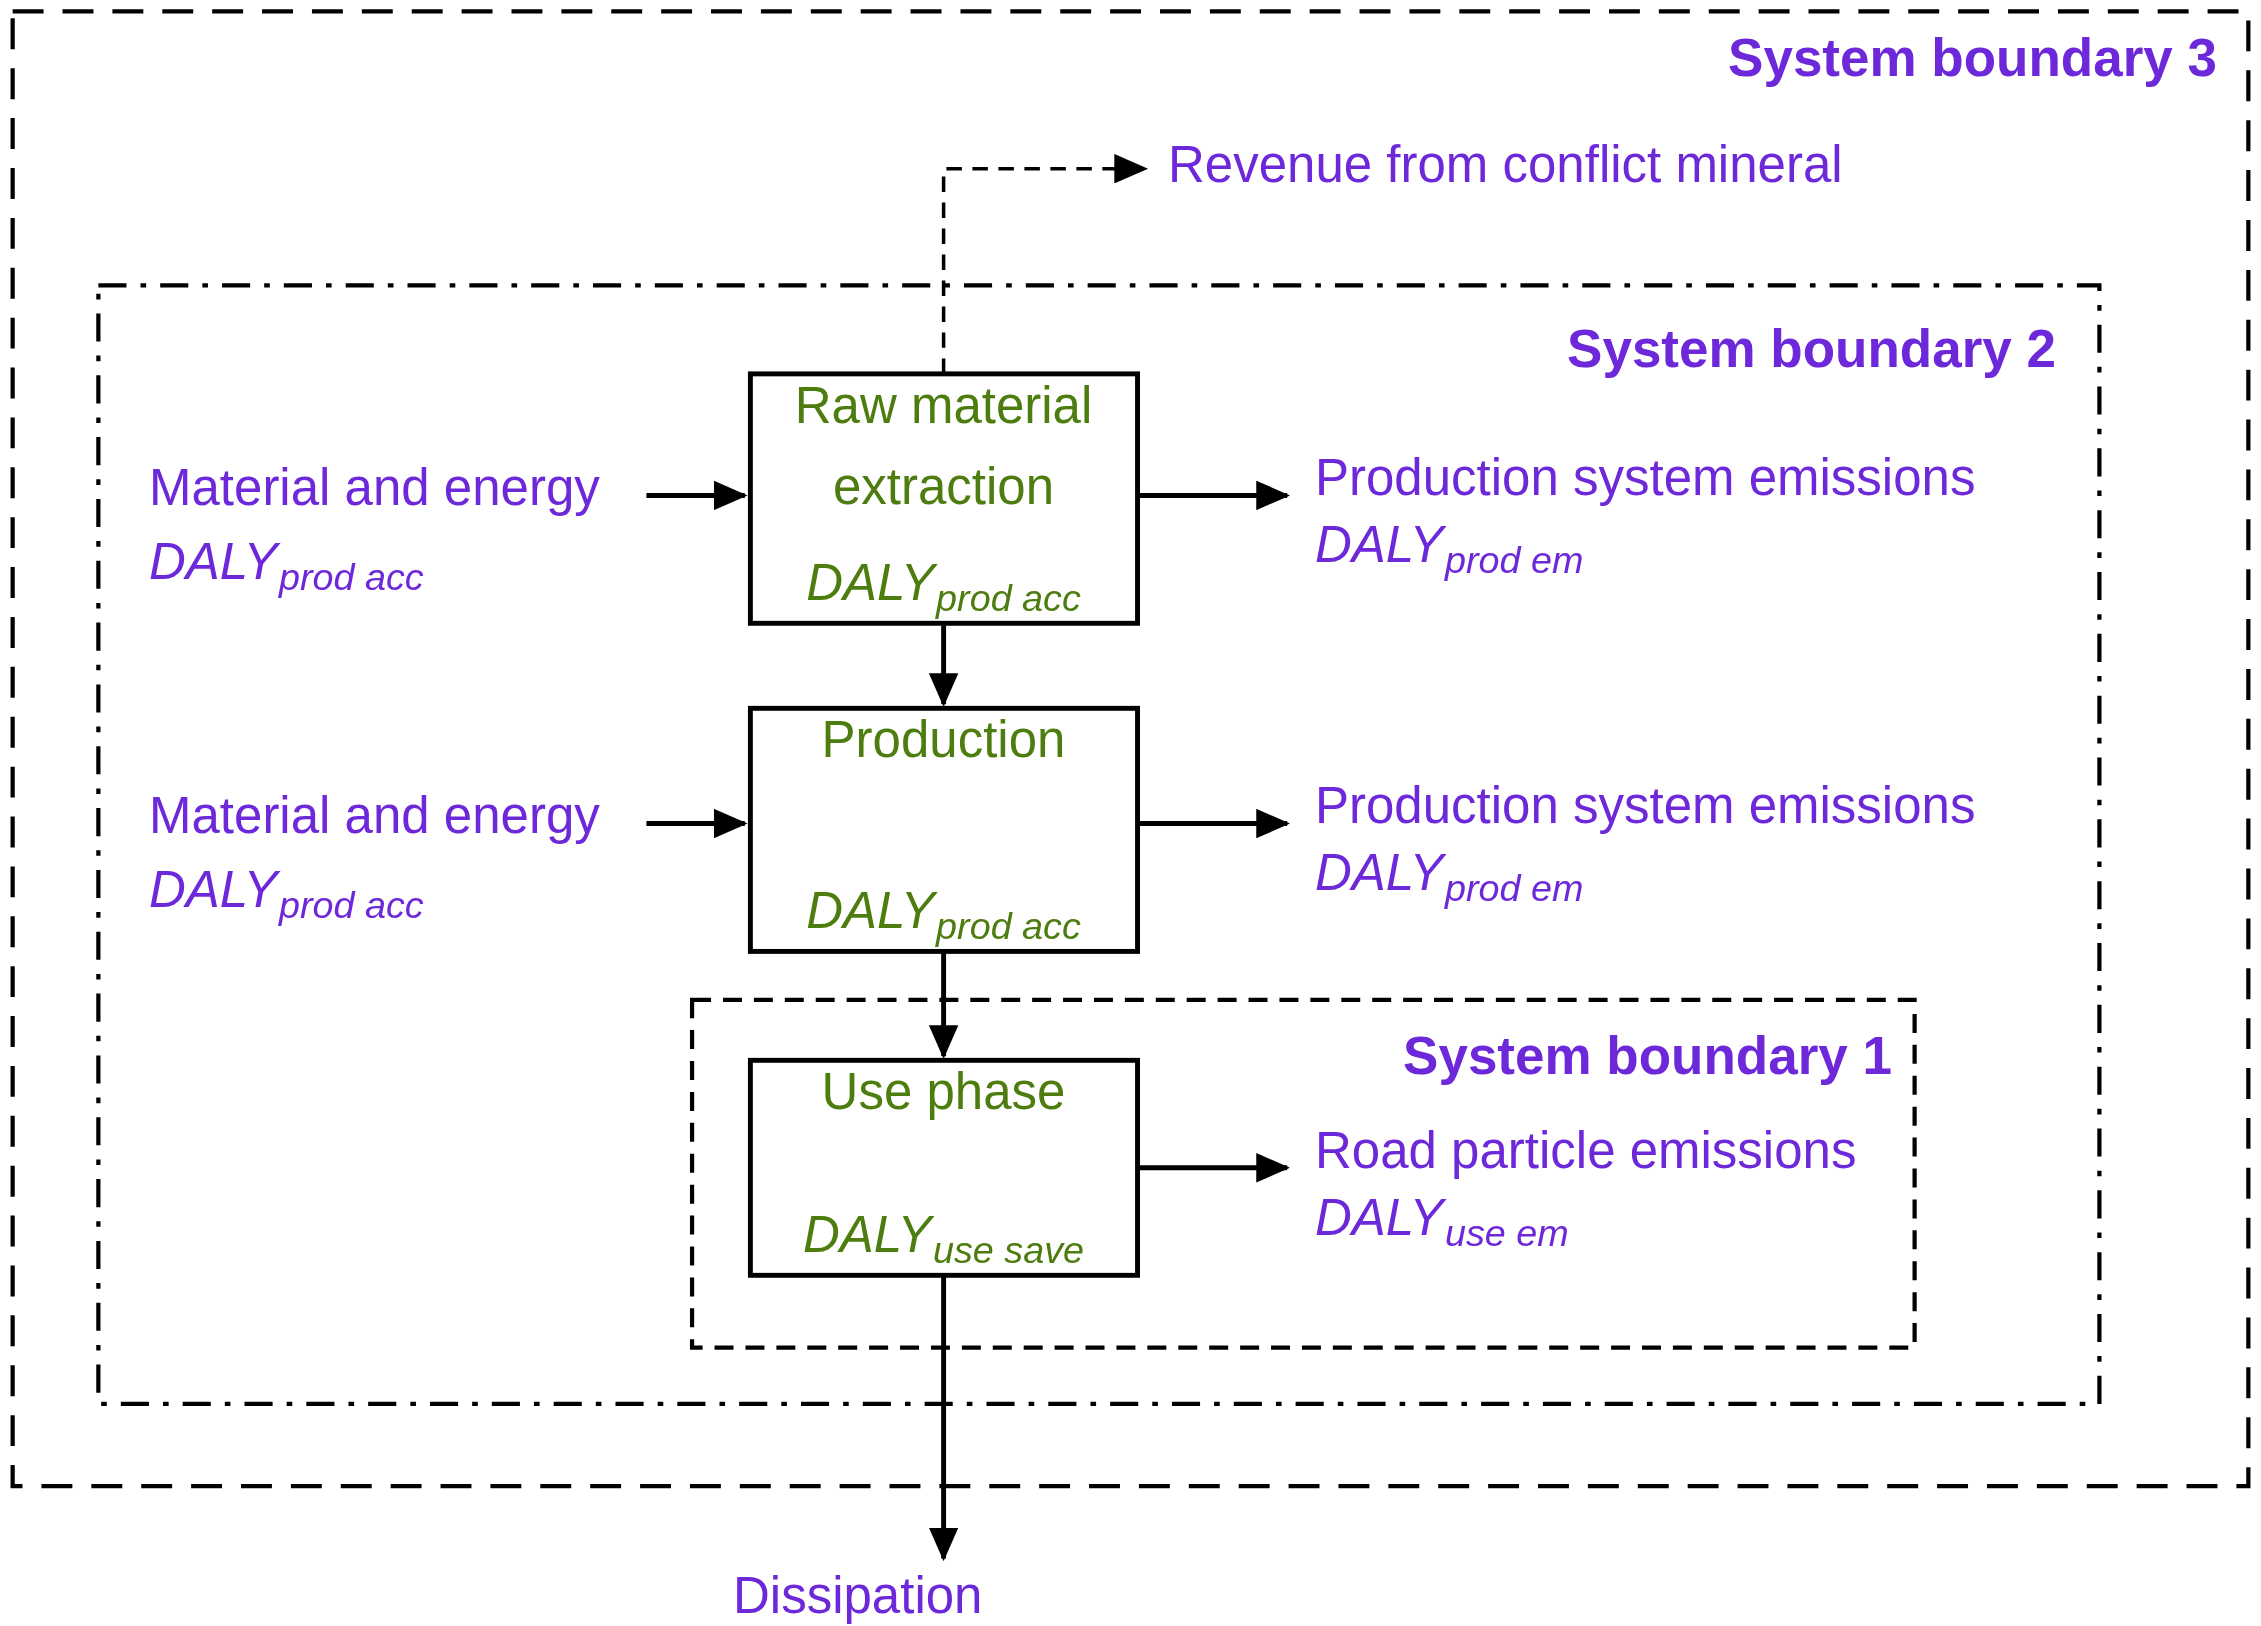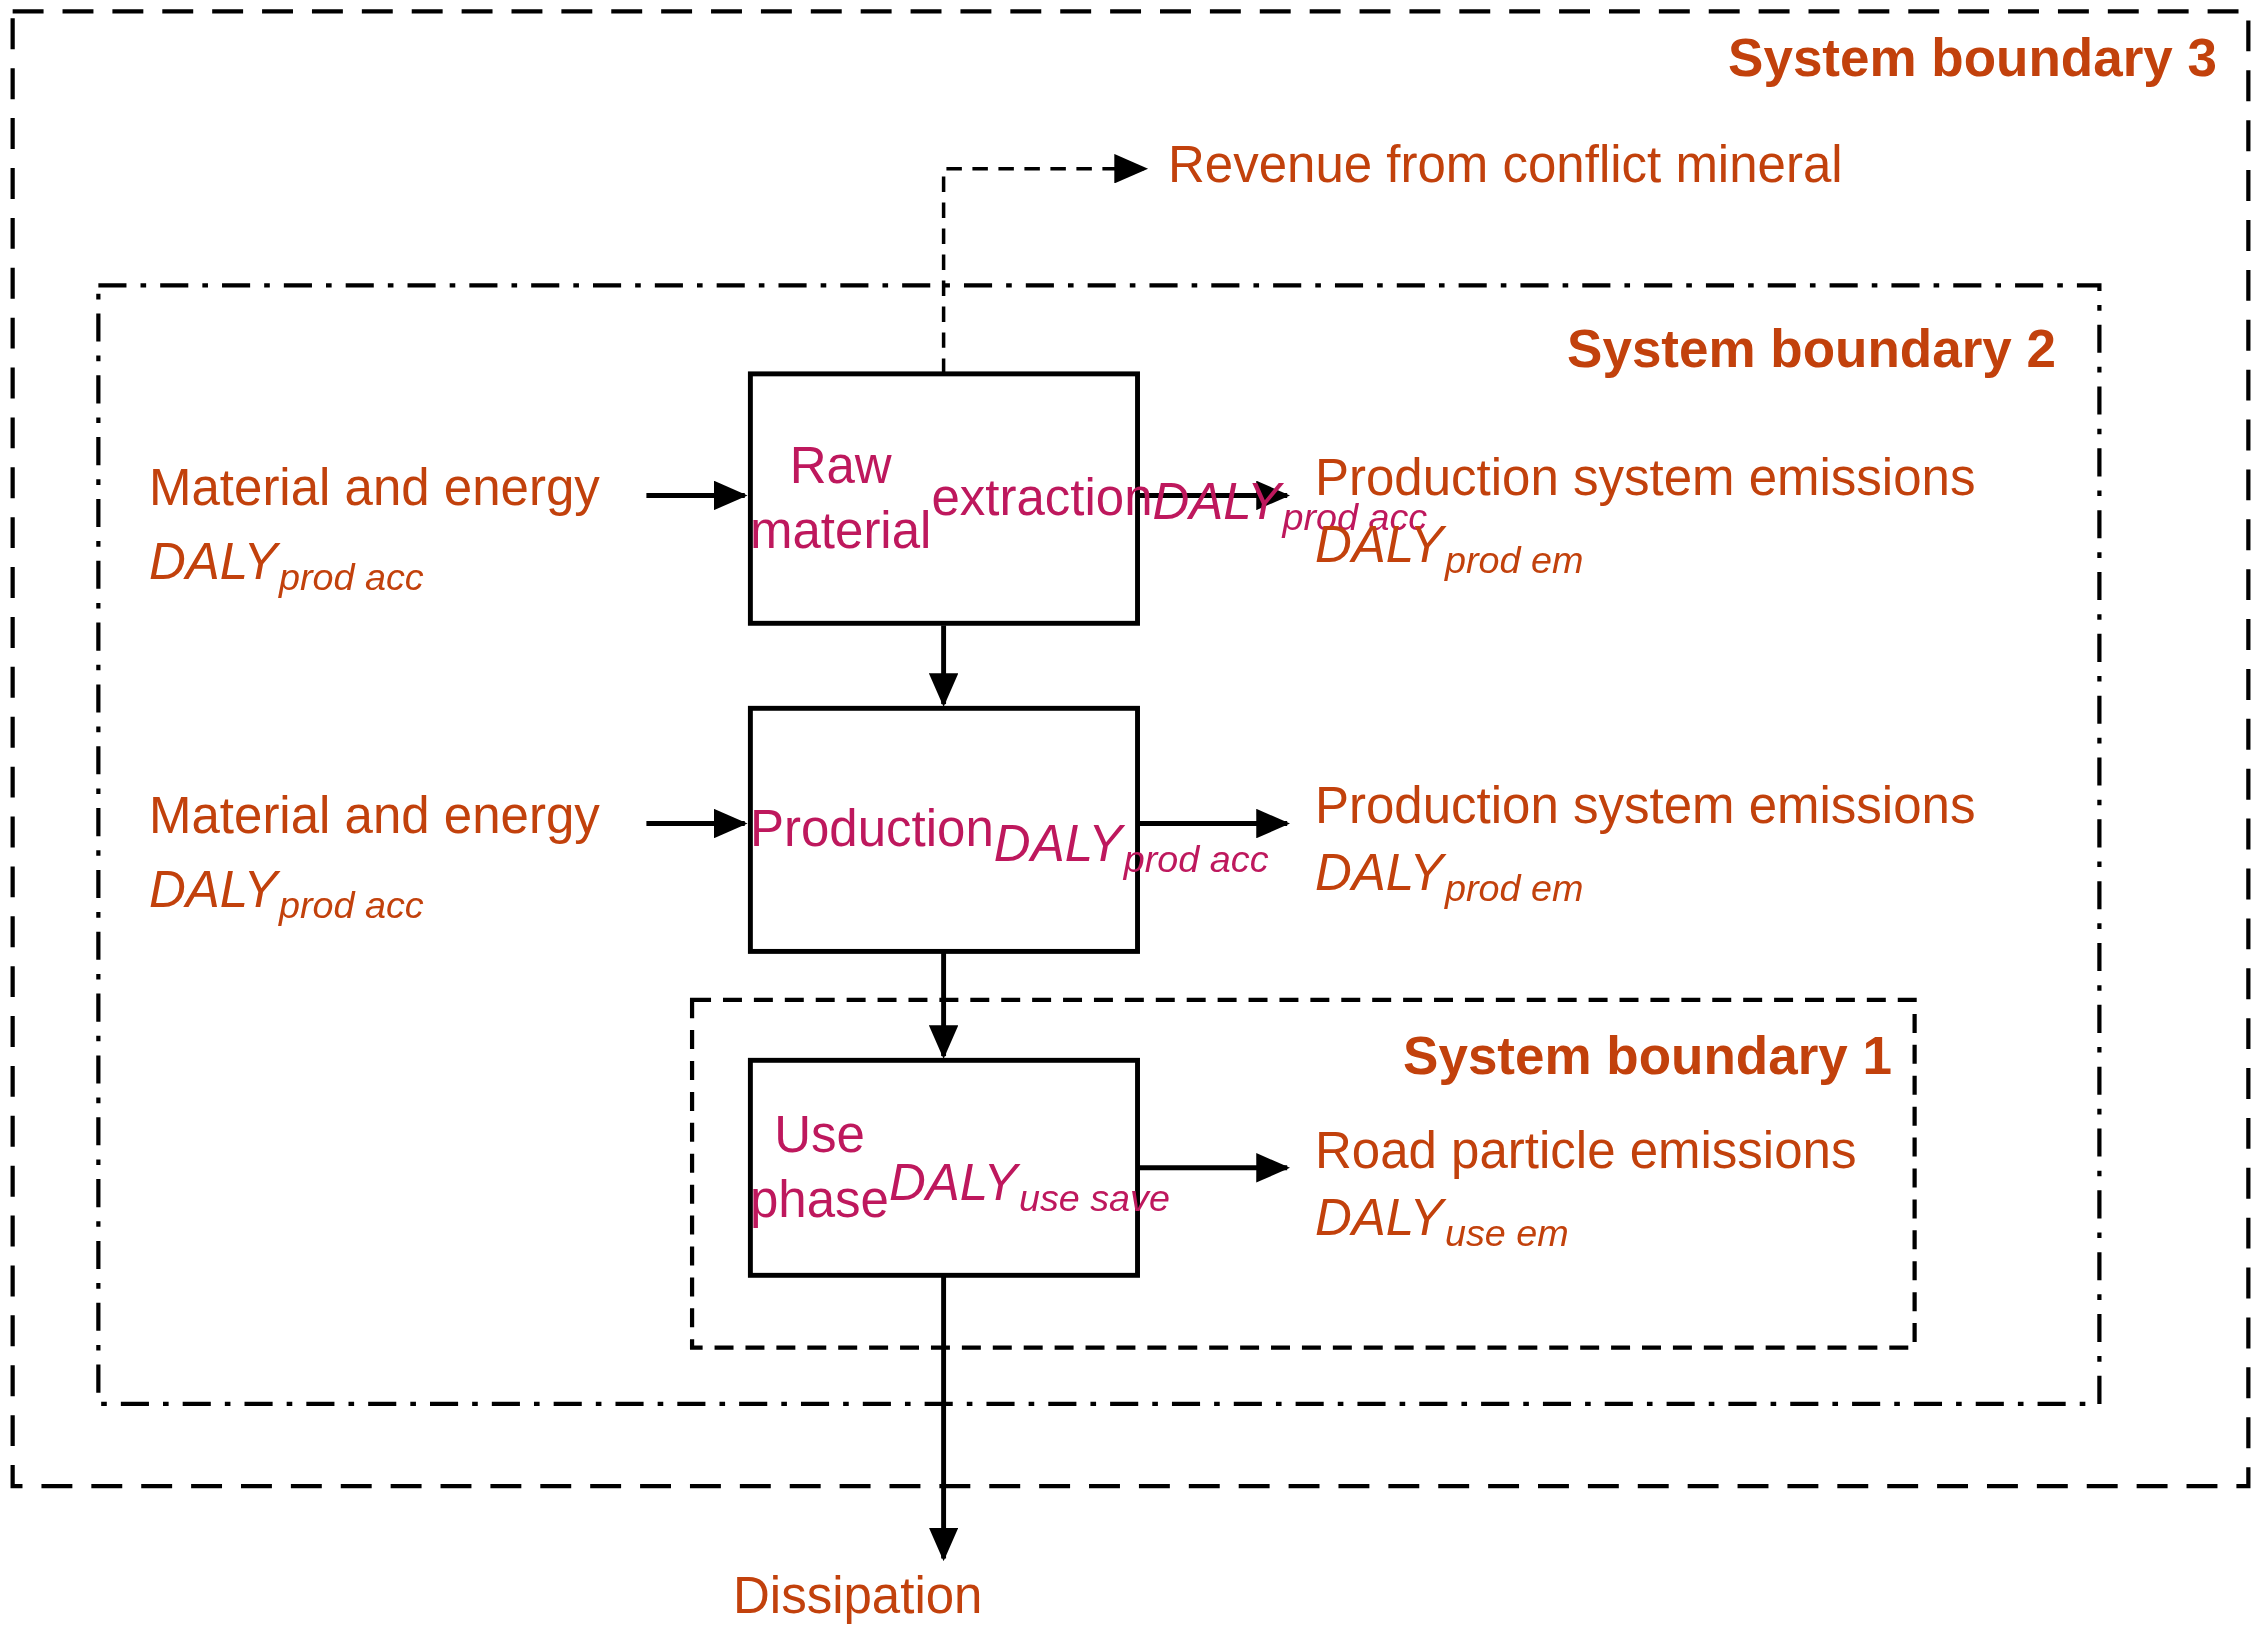--- a/index.html
+++ b/index.html
@@ -20,48 +20,48 @@
     position: absolute;
     left: 0; top: 0;
     width: 2261px;
     height: 1626px;
   }
   .txt {
     position: absolute;
     font-size: 51px;
     line-height: 1.18;
     white-space: nowrap;
-    color: #c2410c;
+    color: #6d28d9;
   }
   .bold-label {
     font-weight: bold;
     font-size: 53px;
     text-align: right;
     width: 703px;
   }
   .daly {
     font-style: italic;
   }
   .daly .dsub {
     font-style: italic;
     font-size: 0.74em;
     vertical-align: -0.30em;
     letter-spacing: 0;
     padding-left: 1.4px;
   }
   .boxtext {
     position: absolute;
     display: flex;
-    flex-direction: row;
+    flex-direction: column;
     align-items: center;
     justify-content: space-between;
     text-align: center;
     font-size: 51px;
     line-height: 1.27;
-    color: #be185d;
+    color: #4d7c0f;
   }
   .boxtext .daly { white-space: nowrap; }
   .center-text { }
 </style>
 </head>
 <body>
 
 <div class="canvas">
 
   <svg class="layer" viewBox="0 0 3218 2314" xmlns="http://www.w3.org/2000/svg">

